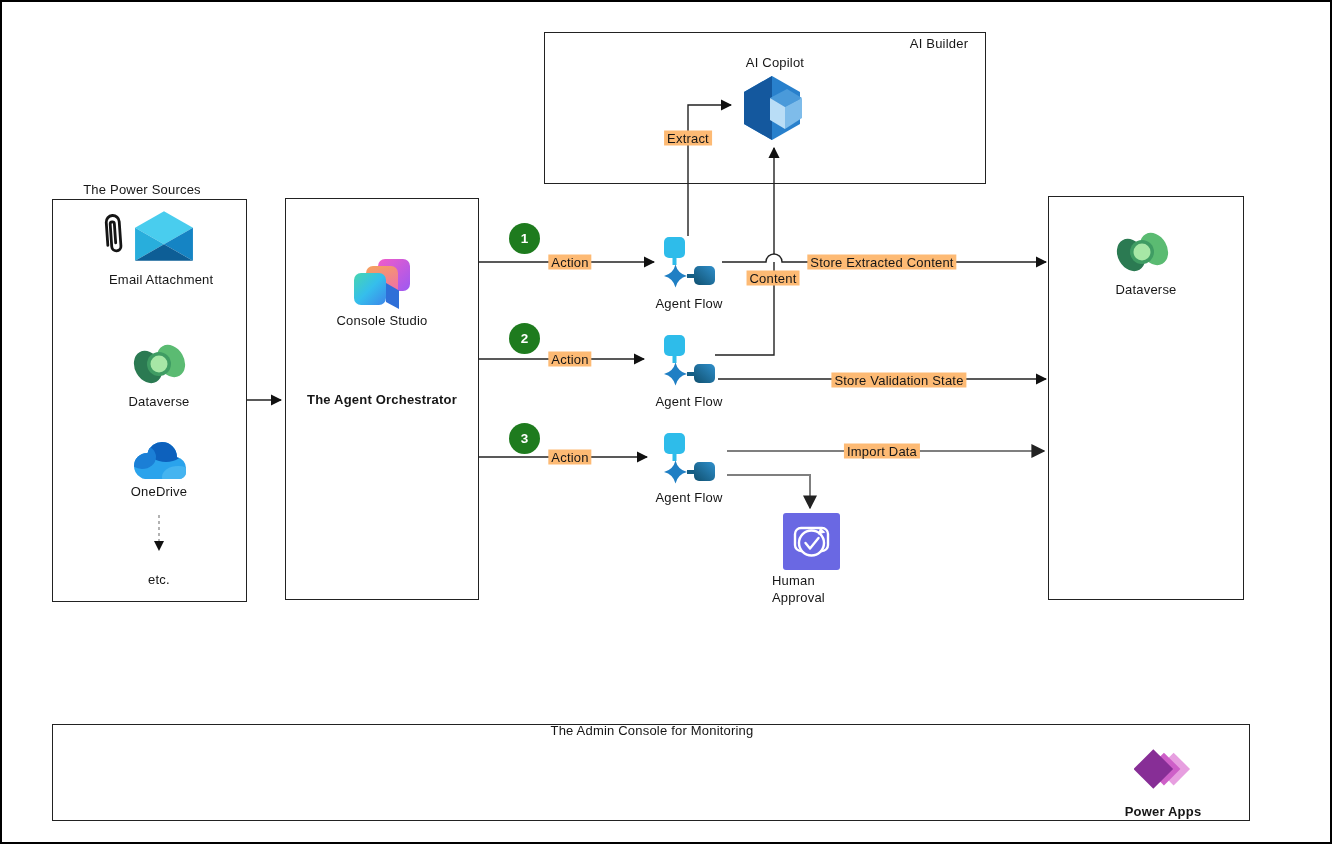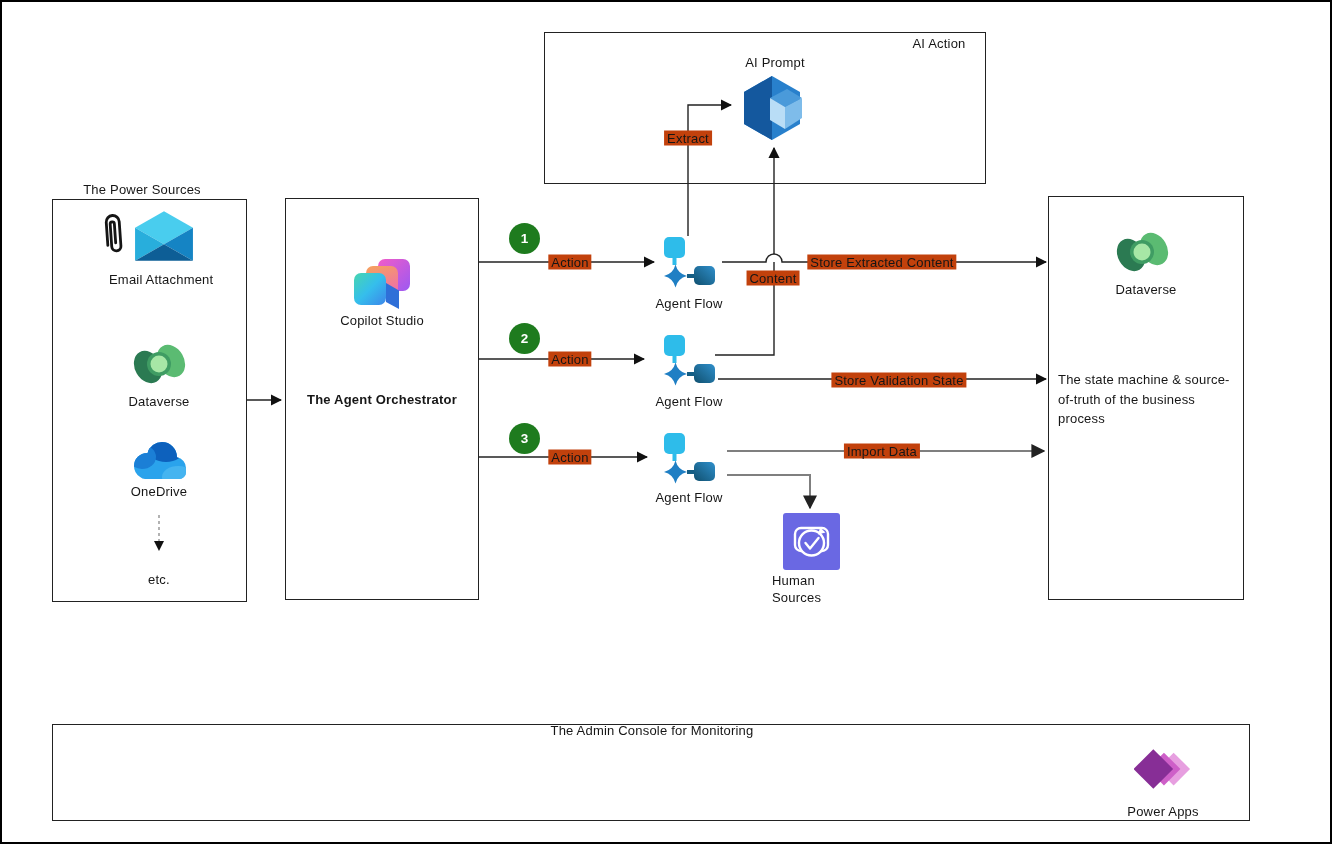--- a/index.html
+++ b/index.html
@@ -4,21 +4,21 @@
 <style>
   html,body{margin:0;padding:0;background:#e8e8e8;}
   #canvas{
     position:relative;width:1332px;height:844px;background:#fff;
     border:2px solid #000;box-sizing:border-box;overflow:hidden;
     font-family:"Liberation Sans",sans-serif;color:#161616;
   }
   .box{position:absolute;border:1.5px solid #222;background:#fff;box-sizing:border-box;}
   .lbl{
     position:absolute;transform:translate(-50%,-50%);
-    background:#c2410c;padding:0 3px;font-size:13px;line-height:15px;
+    background:#fdba74;padding:0 3px;font-size:13px;line-height:15px;
     white-space:nowrap;letter-spacing:.2px;z-index:6;
   }
   .lbl.block{
     transform:translate(-50%,0);white-space:normal;
     padding:0;background:transparent;
   }
   .nobg{background:transparent;}
   .badge{
     position:absolute;width:31px;height:31px;border-radius:50%;
     background:#1E7B1E;color:#fff;font-size:13.5px;font-weight:bold;
@@ -127,25 +127,25 @@
         <stop offset="0" stop-color="#47D6B0"></stop>
           <stop offset="0.5" stop-color="#35BEEC"></stop>
           <stop offset="1" stop-color="#3C86EA"></stop>
       </linearGradient>
     </defs>
     <rect x="26" y="2" width="32" height="32" rx="7" fill="url(#csg1)"></rect>
     <rect x="14" y="9" width="32" height="32" rx="7" fill="url(#csg2)"></rect>
     <path d="M34,26 L47,33.5 L47,52 L34,45 Z" fill="#2F6FD8"></path>
     <rect x="2" y="16" width="32" height="32" rx="7" fill="url(#csg3)"></rect>
   </svg>
-  <div class="lbl nobg" style="left:380px;top:318px;">Copilot Studio</div>
+  <div class="lbl nobg" style="left:380px;top:318px;">Console Studio</div>
   <div class="lbl nobg" style="left:380px;top:397px;font-weight:bold;">The Agent Orchestrator</div>
 
-  <div class="lbl nobg" style="left:937px;top:41px;">AI Action</div>
-  <div class="lbl nobg" style="left:773px;top:60px;">AI Prompt</div>
+  <div class="lbl nobg" style="left:937px;top:41px;">AI Builder</div>
+  <div class="lbl nobg" style="left:773px;top:60px;">AI Copilot</div>
 
   <svg class="icon" style="left:737px;top:72px;" width="66" height="68" viewBox="0 0 66 68">
     <polygon points="33,2 61,18 61,50 33,66 5,50 5,18" fill="#2880CC"></polygon>
     <polygon points="33,2 5,18 5,50 33,66" fill="#14589E"></polygon>
     <polygon points="31,24 48,15 63,24 46,33" fill="#4A9ADA"></polygon>
     <polygon points="63,24 63,44 46,55 46,33" fill="#7EBCEA"></polygon>
     <polygon points="31,24 46,33 46,55 31,46" fill="#B9DDF6"></polygon>
   </svg>
   <div class="lbl" style="left:686px;top:136px;">Extract</div>
   <div class="lbl" style="left:771px;top:276px;">Content</div>
@@ -200,33 +200,32 @@
   <div class="lbl" style="left:881px;top:378px;margin-left:16px;">Store Validation State</div>
   <div class="lbl" style="left:880px;top:449px;">Import Data</div>
 
   <svg class="icon" style="left:781px;top:511px;" width="57" height="57" viewBox="0 0 57 57">
     <rect x="0" y="0" width="57" height="57" rx="3" fill="#6A68E3"></rect>
     <rect x="12" y="15" width="33" height="23" rx="6" fill="none" stroke="#fff" stroke-width="2.4"></rect>
     <circle cx="28.5" cy="30" r="12.5" fill="#6A68E3" stroke="#fff" stroke-width="2.4"></circle>
     <polygon points="37,14.5 42.5,19.5 35,21.5" fill="#fff"></polygon>
     <path d="M22.5,30 l4.5,5.5 l8.5,-10.5" fill="none" stroke="#fff" stroke-width="2.4" stroke-linecap="round" stroke-linejoin="round"></path>
   </svg>
-  <div class="lbl block" style="left:810px;top:570px;width:80px;line-height:17px;">Human Sources</div>
+  <div class="lbl block" style="left:810px;top:570px;width:80px;line-height:17px;">Human Approval</div>
 
   <svg class="icon" style="left:1112px;top:224px;" width="56" height="52" viewBox="0 0 56 52">
     <ellipse cx="17" cy="29" rx="13" ry="17" transform="rotate(-30 17 29)" fill="#2B7A52"></ellipse>
     <ellipse cx="40" cy="23" rx="13" ry="17" transform="rotate(-30 40 23)" fill="#5BBB72"></ellipse>
     <circle cx="28" cy="26" r="12" fill="#3F9C63"></circle>
     <circle cx="28" cy="26" r="8.5" fill="#A7E7A6"></circle>
   </svg>
   <div class="lbl nobg" style="left:1144px;top:287px;">Dataverse</div>
-  <div class="lbl block" style="left:1144px;top:368px;width:176px;line-height:19.5px;">The state machine &amp; source-of-truth of the business process</div>
 
   <div class="lbl nobg" style="left:650px;top:728px;">The Admin Console for Monitoring</div>
 
   <svg class="icon" style="left:1132px;top:739px;" width="58" height="58" viewBox="0 0 60 60">
     <rect x="-12" y="-12" width="24" height="24" transform="translate(41,29) rotate(45)" fill="#E79FE0"></rect>
     <rect x="-12" y="-12" width="24" height="24" transform="translate(31,29) rotate(45)" fill="#CE5FC8"></rect>
     <rect x="-14.5" y="-14.5" width="29" height="29" transform="translate(20,29) rotate(45)" fill="#872E96"></rect>
   </svg>
-  <div class="lbl nobg" style="left:1161px;top:809px;">Power Apps</div>
+  <div class="lbl nobg" style="left:1161px;top:809px;font-weight:bold;">Power Apps</div>
 
 </div>
 
 </body></html>

